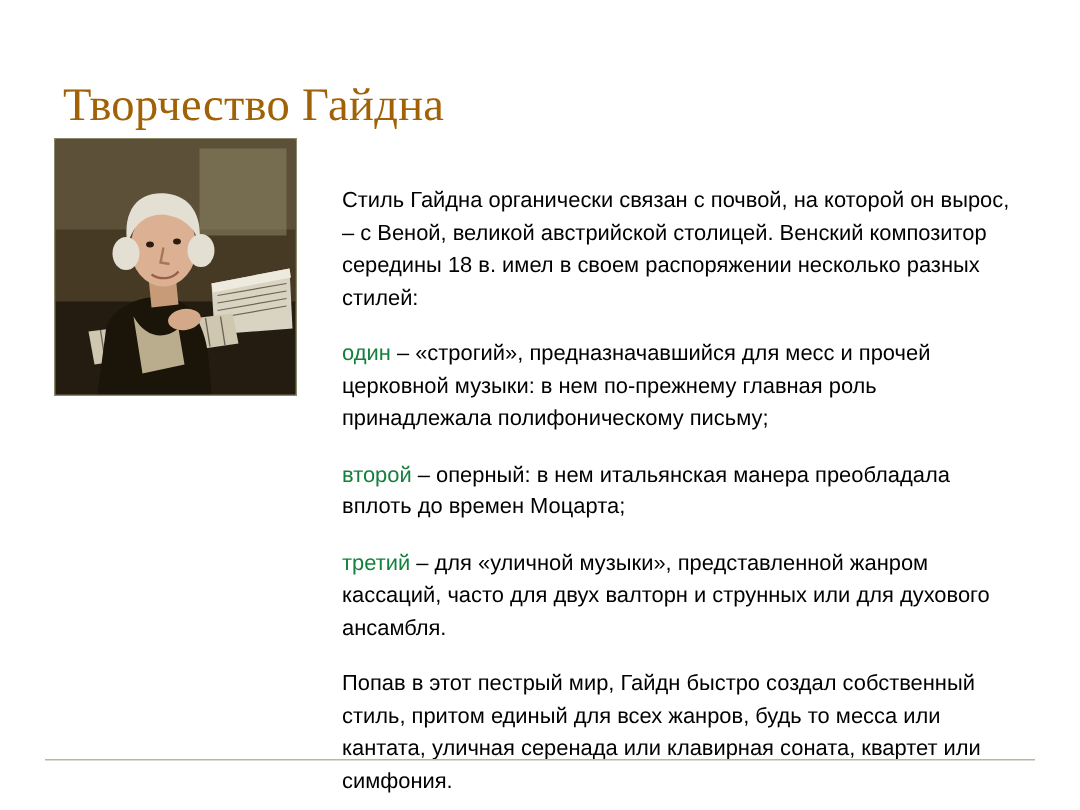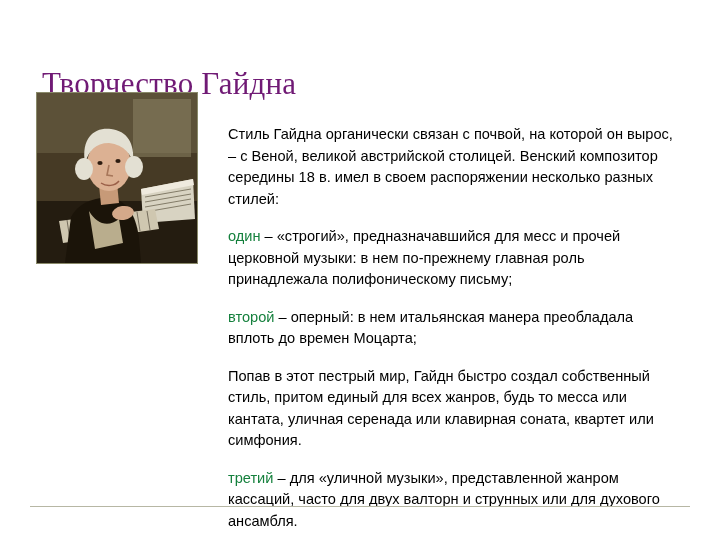--- a/index.html
+++ b/index.html
@@ -16,26 +16,26 @@
   .slide {
     position: relative;
     width: 720px;
     height: 540px;
     box-sizing: border-box;
     background: #ffffff;
   }
   .slide-title {
     position: absolute;
     left: 42px;
-    top: 44px;
+    top: 30px;
     width: 640px;
     font-family: "Liberation Serif", serif;
     font-size: 31px;
     line-height: 38px;
-    color: #701a75;
+    color: #a16207;
     font-weight: normal;
     letter-spacing: 0.2px;
   }
   .portrait {
     position: absolute;
     left: 36px;
     top: 92px;
     width: 160px;
     height: 170px;
     border: 1px solid #8a8a6a;
@@ -124,18 +124,18 @@
       <path d="M64 90 C70 94 78 93 82 88" stroke="#9a5f48" stroke-width="1.5" fill="none"></path>
 
       <ellipse cx="86" cy="120" rx="11" ry="7" fill="#d4a98a" transform="rotate(-8 86 120)"></ellipse>
     </svg>
   </div>
 
   <div class="body-text">
     <p><span>Стиль Гайдна органически связан с почвой, на которой он вырос, – с Веной, великой австрийской столицей. Венский композитор середины 18 в. имел в своем распоряжении несколько разных стилей:</span></p>
     <p><span class="accent">один</span><span> – «строгий», предназначавшийся для месс и прочей церковной музыки: в нем по-прежнему главная роль принадлежала полифоническому письму;</span></p>
     <p><span class="accent">второй</span><span> – оперный: в нем итальянская манера преобладала вплоть до времен Моцарта;</span></p>
+    <p><span class="accent">третий</span><span> – для «уличной музыки», представленной жанром кассаций, часто для двух валторн и струнных или для духового ансамбля.</span></p>
     <p><span>Попав в этот пестрый мир, Гайдн быстро создал собственный стиль, притом единый для всех жанров, будь то месса или кантата, уличная серенада или клавирная соната, квартет или симфония.</span></p>
-    <p><span class="accent">третий</span><span> – для «уличной музыки», представленной жанром кассаций, часто для двух валторн и струнных или для духового ансамбля.</span></p>
   </div>
 
   <div class="footer-rule"></div>
 </div>
 
 </body></html>

